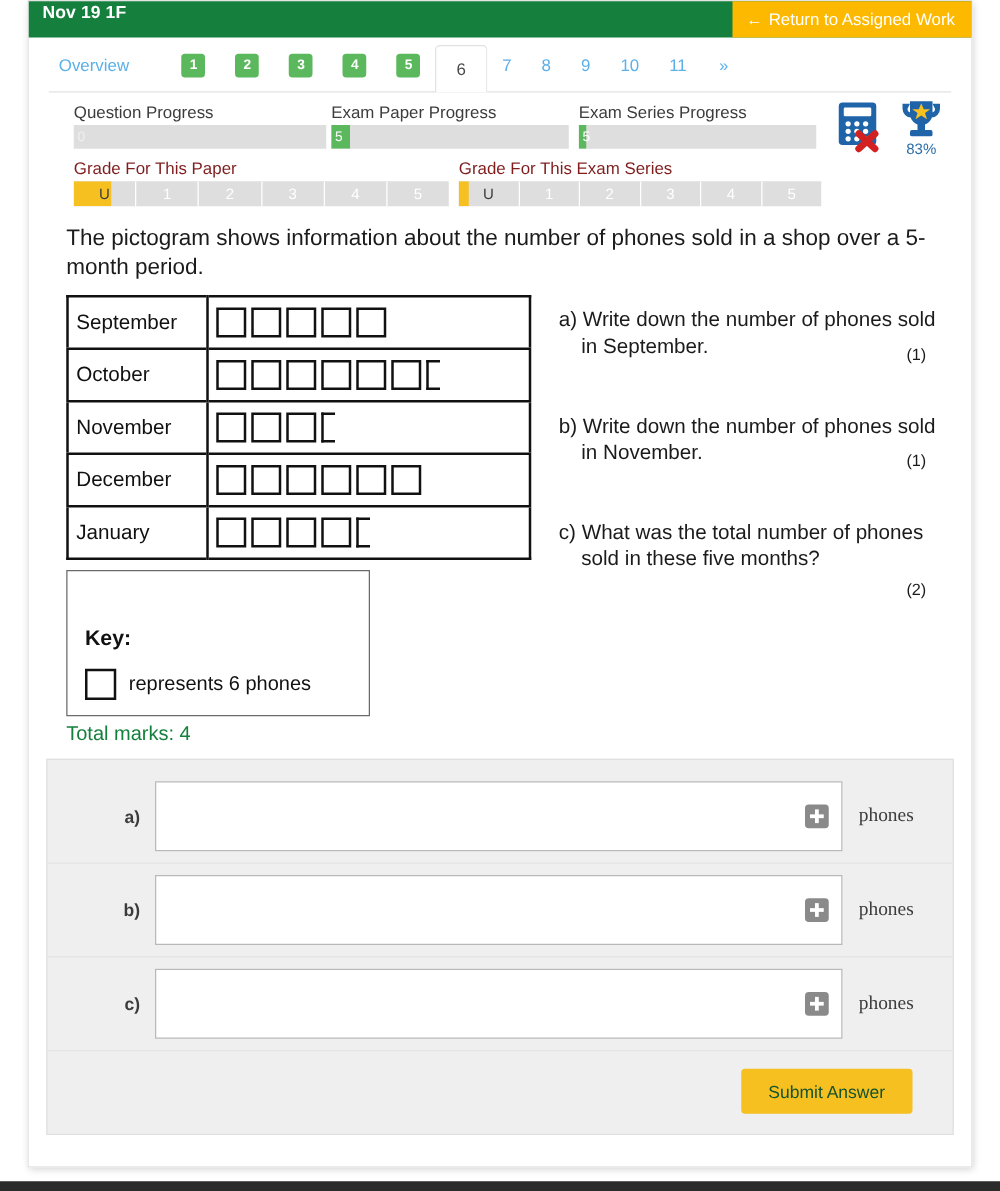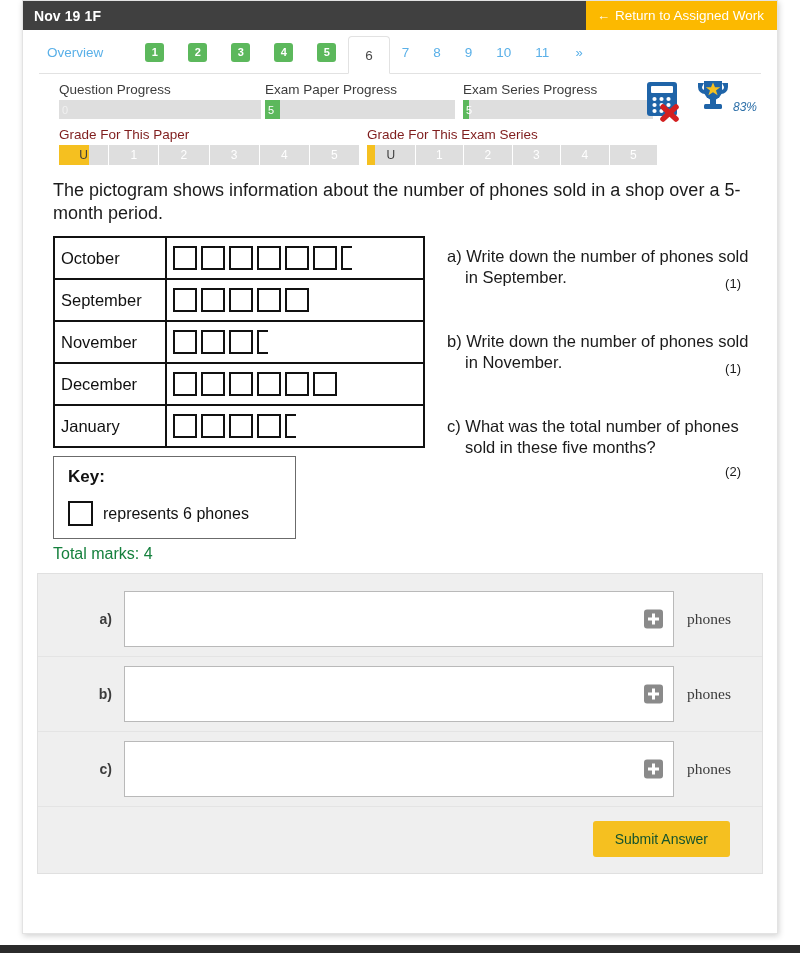--- a/index.html
+++ b/index.html
@@ -23,22 +23,22 @@
   }
   .bottom-band {
     position: absolute; left:0; bottom:0; width:800px; height:8px;
     background:#2b2b2b;
   }
 
   
   .titlebar {
     position: relative;
     height: 29px;
-    background: #404040;
-    display: flex; align-items: center; justify-content: space-between;
+    background: #15803d;
+    display: flex; justify-content: space-between;
   }
   .titlebar .tb-title {
     color:#ffffff; font-size: 14px; font-weight: 600;
     padding-left: 11px; letter-spacing: .1px;
   }
   .return-btn {
     height: 29px;
     background:#fcb900;
     color:#ffffff;
     font-size: 13.5px;
@@ -129,21 +129,21 @@
   .gradebar .gseg.u .ufill {
     position:absolute; left:0; top:0; bottom:0; background:#f5c020;
   }
   .gradebar .gseg.u span { position:relative; z-index:2; }
 
   
   .badges {
     position:absolute; right: 20px; top: 4px;
     display:flex; align-items:flex-start; gap:4px;
   }
-  .badge-col { display:flex; align-items:flex-end;font-style:italic; }
+  .badge-col { display:flex; flex-direction:column; align-items:center; }
   .pct { font-size: 12px; color:#2c6fa8; margin-top:-2px; }
 
   
   .qbody { position:relative; padding: 14px 22px 0 30px; }
   .qintro {
     font-size: 18px; color:#1b1b1b; line-height: 1.25;
     max-width: 700px;
   }
   .qmain { display:flex; margin-top: 12px; }
 
@@ -175,21 +175,21 @@
   }
 
   
   .keybox {
     margin-top: 8px;
     width: 243px;
     border: 1px solid #6b6b6b;
     padding: 10px 12px 12px 14px;
     background:#fff;
   }
-  .keybox .ktitle { font-size: 17px; font-weight: bold; color:#111; }
+  .keybox .ktitle { font-size: 17px; font-weight: bold; color:#111;margin-top:34px; }
   .keyrow { display:flex; align-items:center; gap:10px; margin-top: 14px; }
   .keyrow .sq { width:25px; height:25px; border-width:2.5px; }
   .keyrow .ktext { font-size: 16px; color:#111; }
 
   
   .qparts { flex:1; padding-left: 22px; padding-top: 10px; position:relative; }
   .qpart { position:relative; margin-bottom: 42px; }
   .qpart .ptext {
     font-size: 16.5px; color:#1b1b1b; line-height:1.3;
     padding-left: 18px; text-indent: -18px;
@@ -411,42 +411,42 @@
 
     <div class="qbody">
       <div class="qintro">The pictogram shows information about the number of phones sold in a shop over a 5-month period.</div>
 
       <div class="qmain">
 
         <div>
           <table class="picto">
             <tbody>
                 <tr>
-              <td class="mname">October</td>
+              <td class="mname">September</td>
               <td class="msym">
                 <div class="symrow">
                   <div class="sq"></div>
                   <div class="sq"></div>
                   <div class="sq"></div>
                   <div class="sq"></div>
                   <div class="sq"></div>
-                  <div class="sq"></div>
-                  <div class="halfsq"></div>
                 </div>
               </td>
             </tr>
             <tr>
-              <td class="mname">September</td>
+              <td class="mname">October</td>
               <td class="msym">
                 <div class="symrow">
                   <div class="sq"></div>
                   <div class="sq"></div>
                   <div class="sq"></div>
                   <div class="sq"></div>
                   <div class="sq"></div>
+                  <div class="sq"></div>
+                  <div class="halfsq"></div>
                 </div>
               </td>
             </tr>
             <tr>
               <td class="mname">November</td>
               <td class="msym">
                 <div class="symrow">
                   <div class="sq"></div>
                   <div class="sq"></div>
                   <div class="sq"></div>

